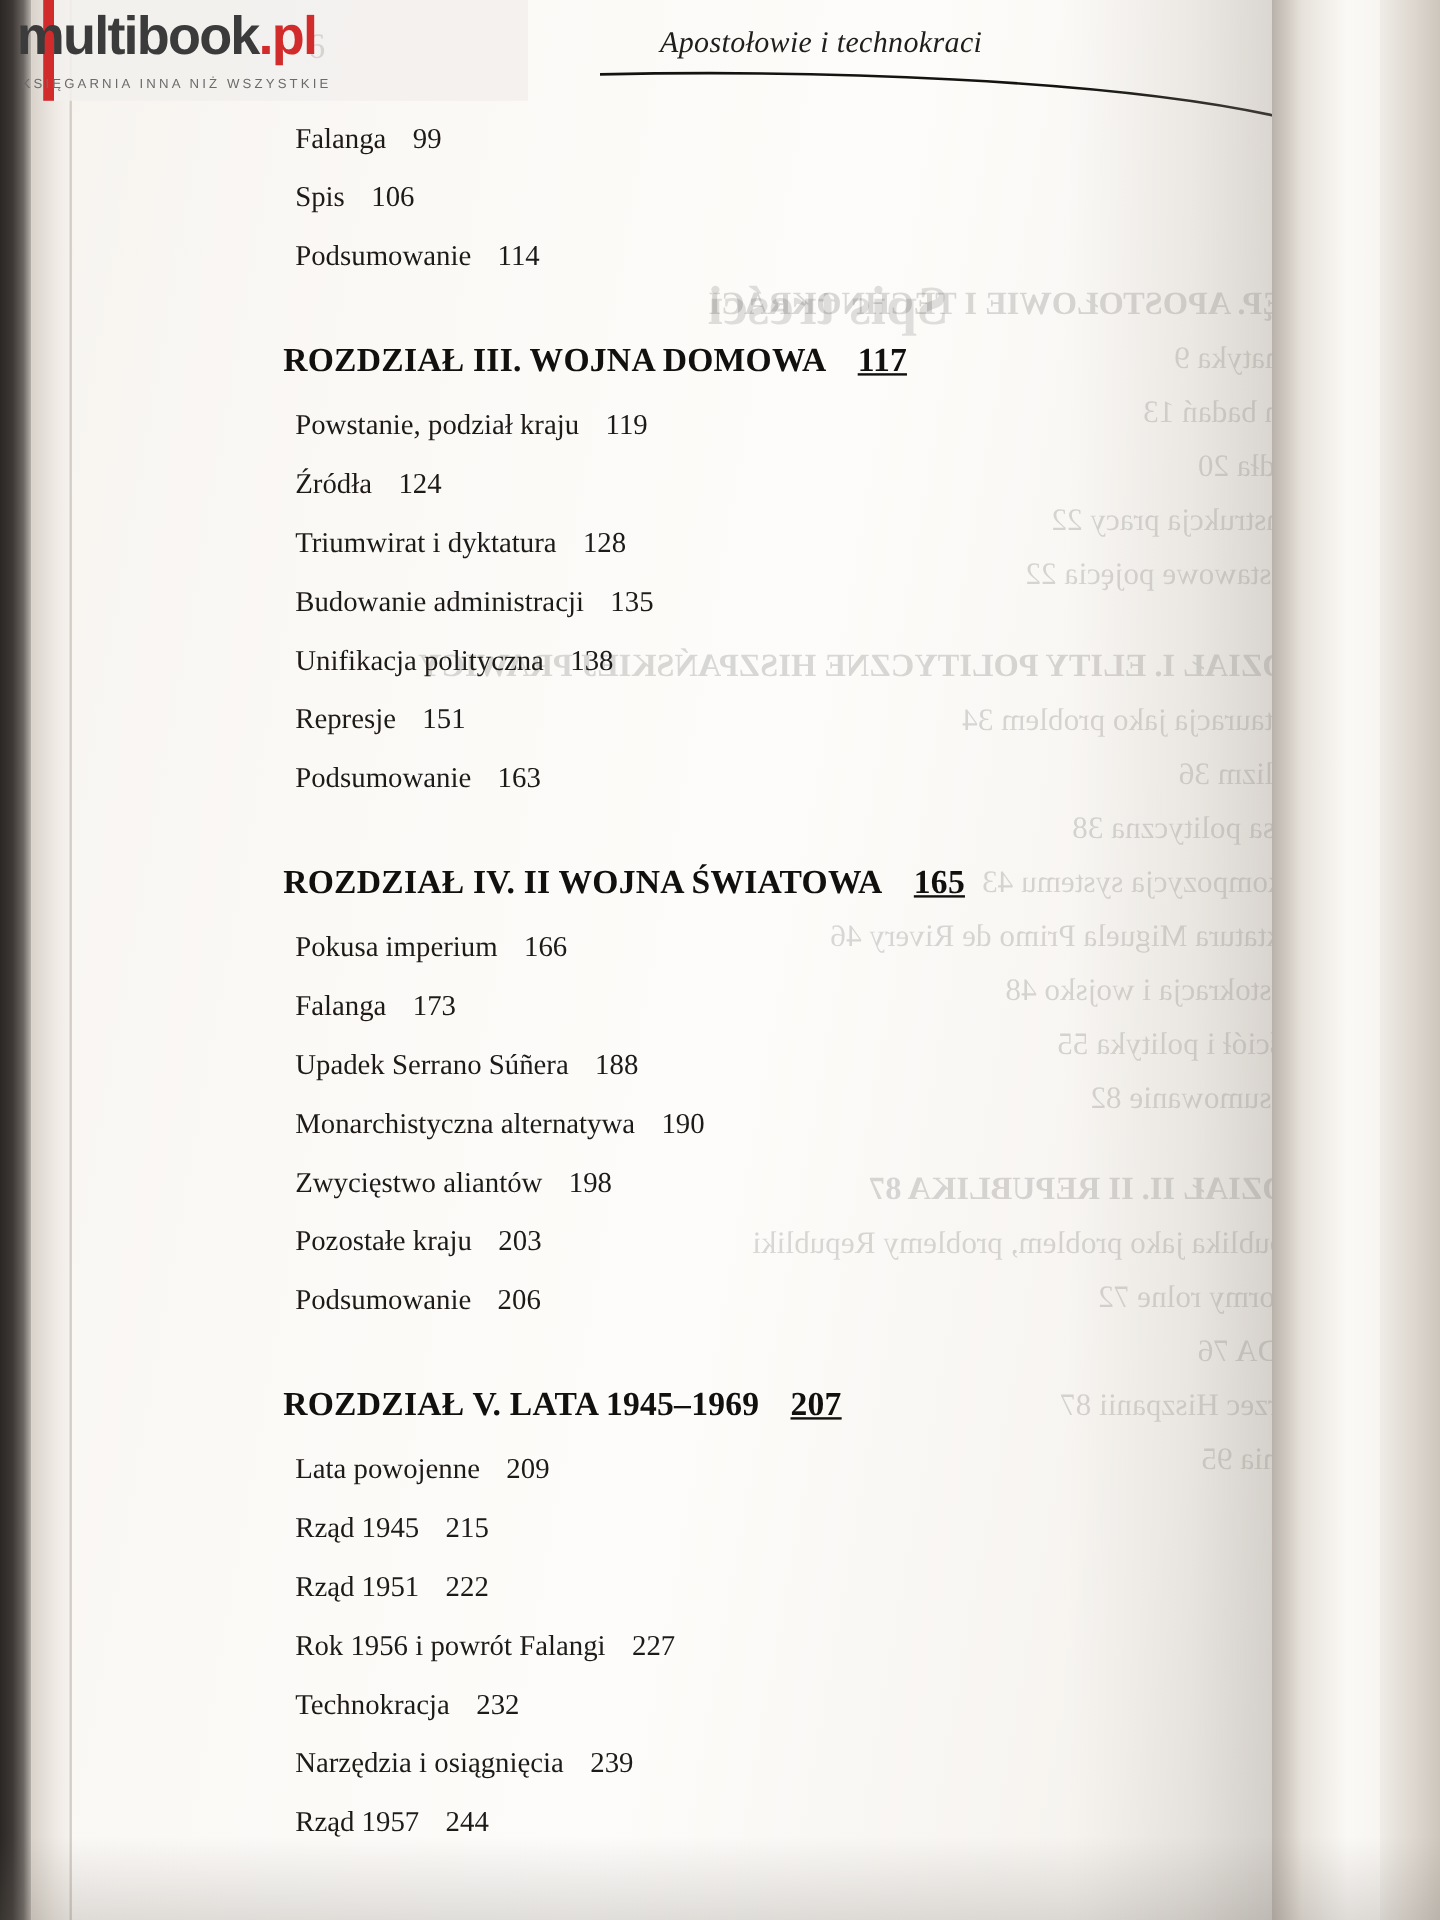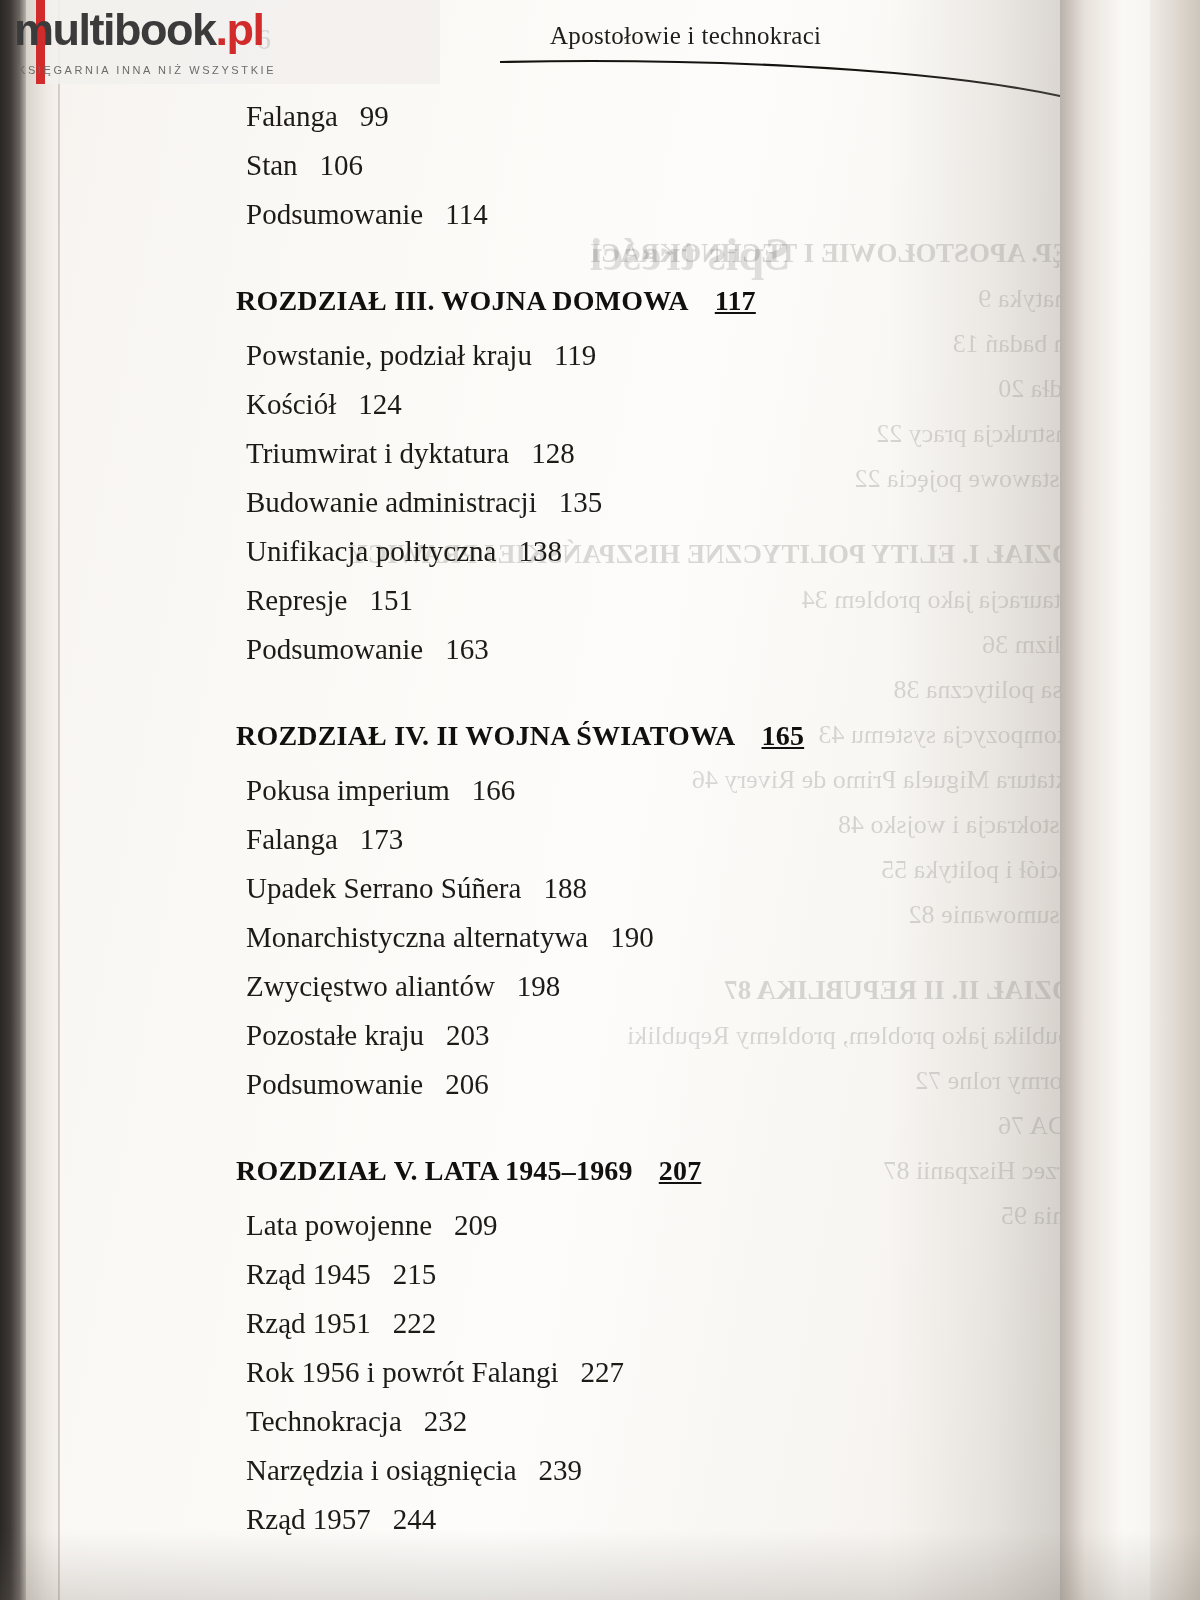--- a/index.html
+++ b/index.html
@@ -88,41 +88,42 @@
     position: absolute;
     left: 196px; top: 22px;
     font-size: 30px;
     color: #2d2a27;
     font-family: "Liberation Serif", serif;
   }
   .running-head {
     position: absolute;
     left: 490px; top: 22px;
     font-size: 25px;
+    font-style: italic;
     color: #201d1a;
     letter-spacing: 0.3px;
     font-family: "Liberation Serif", serif;
   }
 
   
   .head-rule {
     position: absolute;
     left: 440px; top: 56px;
     width: 620px; height: 56px;
     pointer-events: none;
   }
 
   
   .toc {
     position: absolute;
     left: 186px; top: 92px;
     width: 820px;
   }
   .toc-entry {
-    font-size: 29px;
+    font-size: 24px;
     line-height: 49px;
     color: #1d1a17;
     white-space: nowrap;
     font-family: "Liberation Serif", serif;
   }
   .toc-entry .pg {
     margin-left: 22px;
     font-family: "Liberation Serif", serif;
   }
   .toc-chapter {
@@ -262,25 +263,25 @@
 
     <div class="folio">6</div>
     <div class="running-head">Apostołowie i technokraci</div>
 
     <svg class="head-rule" viewBox="0 0 620 56" preserveAspectRatio="none">
       <path d="M0 6 C 180 2, 420 10, 560 40 C 585 48, 605 52, 620 54" fill="none" stroke="#15130f" stroke-width="2.2"></path>
     </svg>
 
     <div class="toc" id="toc-host">
         <div class="toc-entry"><span>Falanga</span><span class="pg">99</span></div>
-        <div class="toc-entry"><span>Stan</span><span class="pg">106</span></div>
+        <div class="toc-entry"><span>Spis</span><span class="pg">106</span></div>
         <div class="toc-entry"><span>Podsumowanie</span><span class="pg">114</span></div>
         <div class="toc-chapter gap-before gap-after"><span>ROZDZIAŁ III. WOJNA DOMOWA</span><span class="pg">117</span></div>
         <div class="toc-entry"><span>Powstanie, podział kraju</span><span class="pg">119</span></div>
-        <div class="toc-entry"><span>Kościół</span><span class="pg">124</span></div>
+        <div class="toc-entry"><span>Źródła</span><span class="pg">124</span></div>
         <div class="toc-entry"><span>Triumwirat i dyktatura</span><span class="pg">128</span></div>
         <div class="toc-entry"><span>Budowanie administracji</span><span class="pg">135</span></div>
         <div class="toc-entry"><span>Unifikacja polityczna</span><span class="pg">138</span></div>
         <div class="toc-entry"><span>Represje</span><span class="pg">151</span></div>
         <div class="toc-entry"><span>Podsumowanie</span><span class="pg">163</span></div>
         <div class="toc-chapter gap-before gap-after"><span>ROZDZIAŁ IV. II WOJNA ŚWIATOWA</span><span class="pg">165</span></div>
         <div class="toc-entry"><span>Pokusa imperium</span><span class="pg">166</span></div>
         <div class="toc-entry"><span>Falanga</span><span class="pg">173</span></div>
         <div class="toc-entry"><span>Upadek Serrano Súñera</span><span class="pg">188</span></div>
         <div class="toc-entry"><span>Monarchistyczna alternatywa</span><span class="pg">190</span></div>

